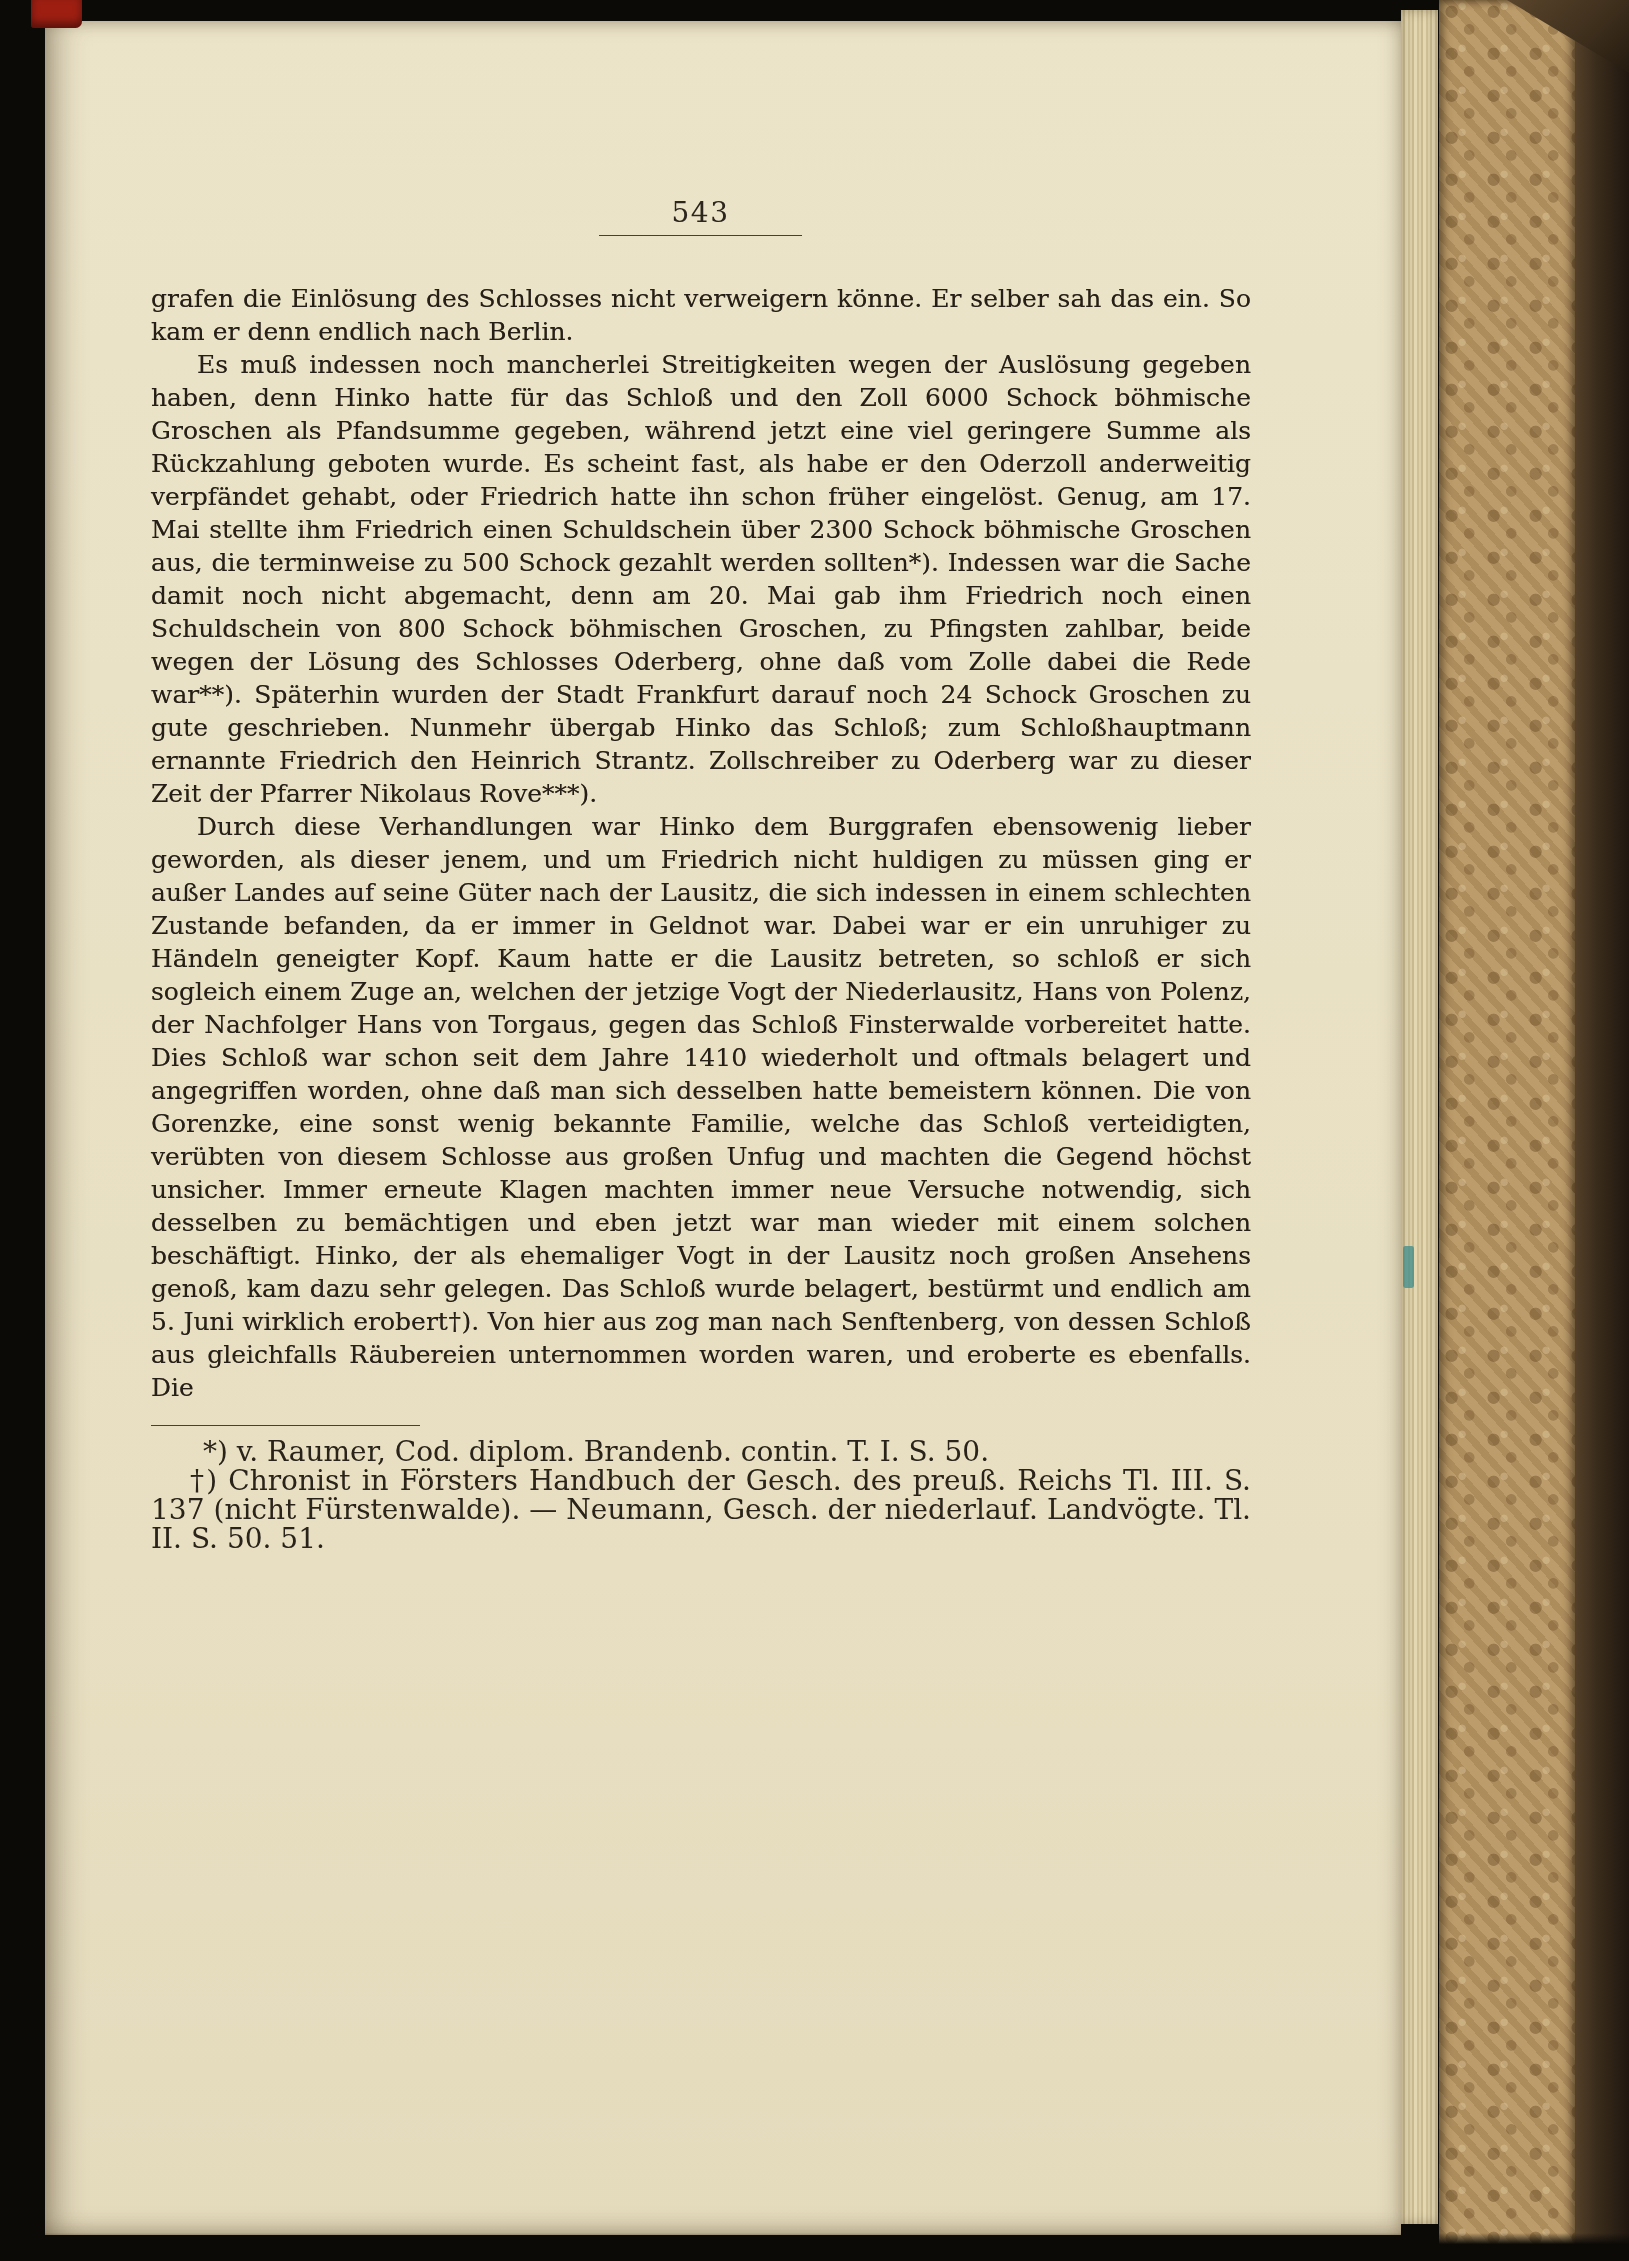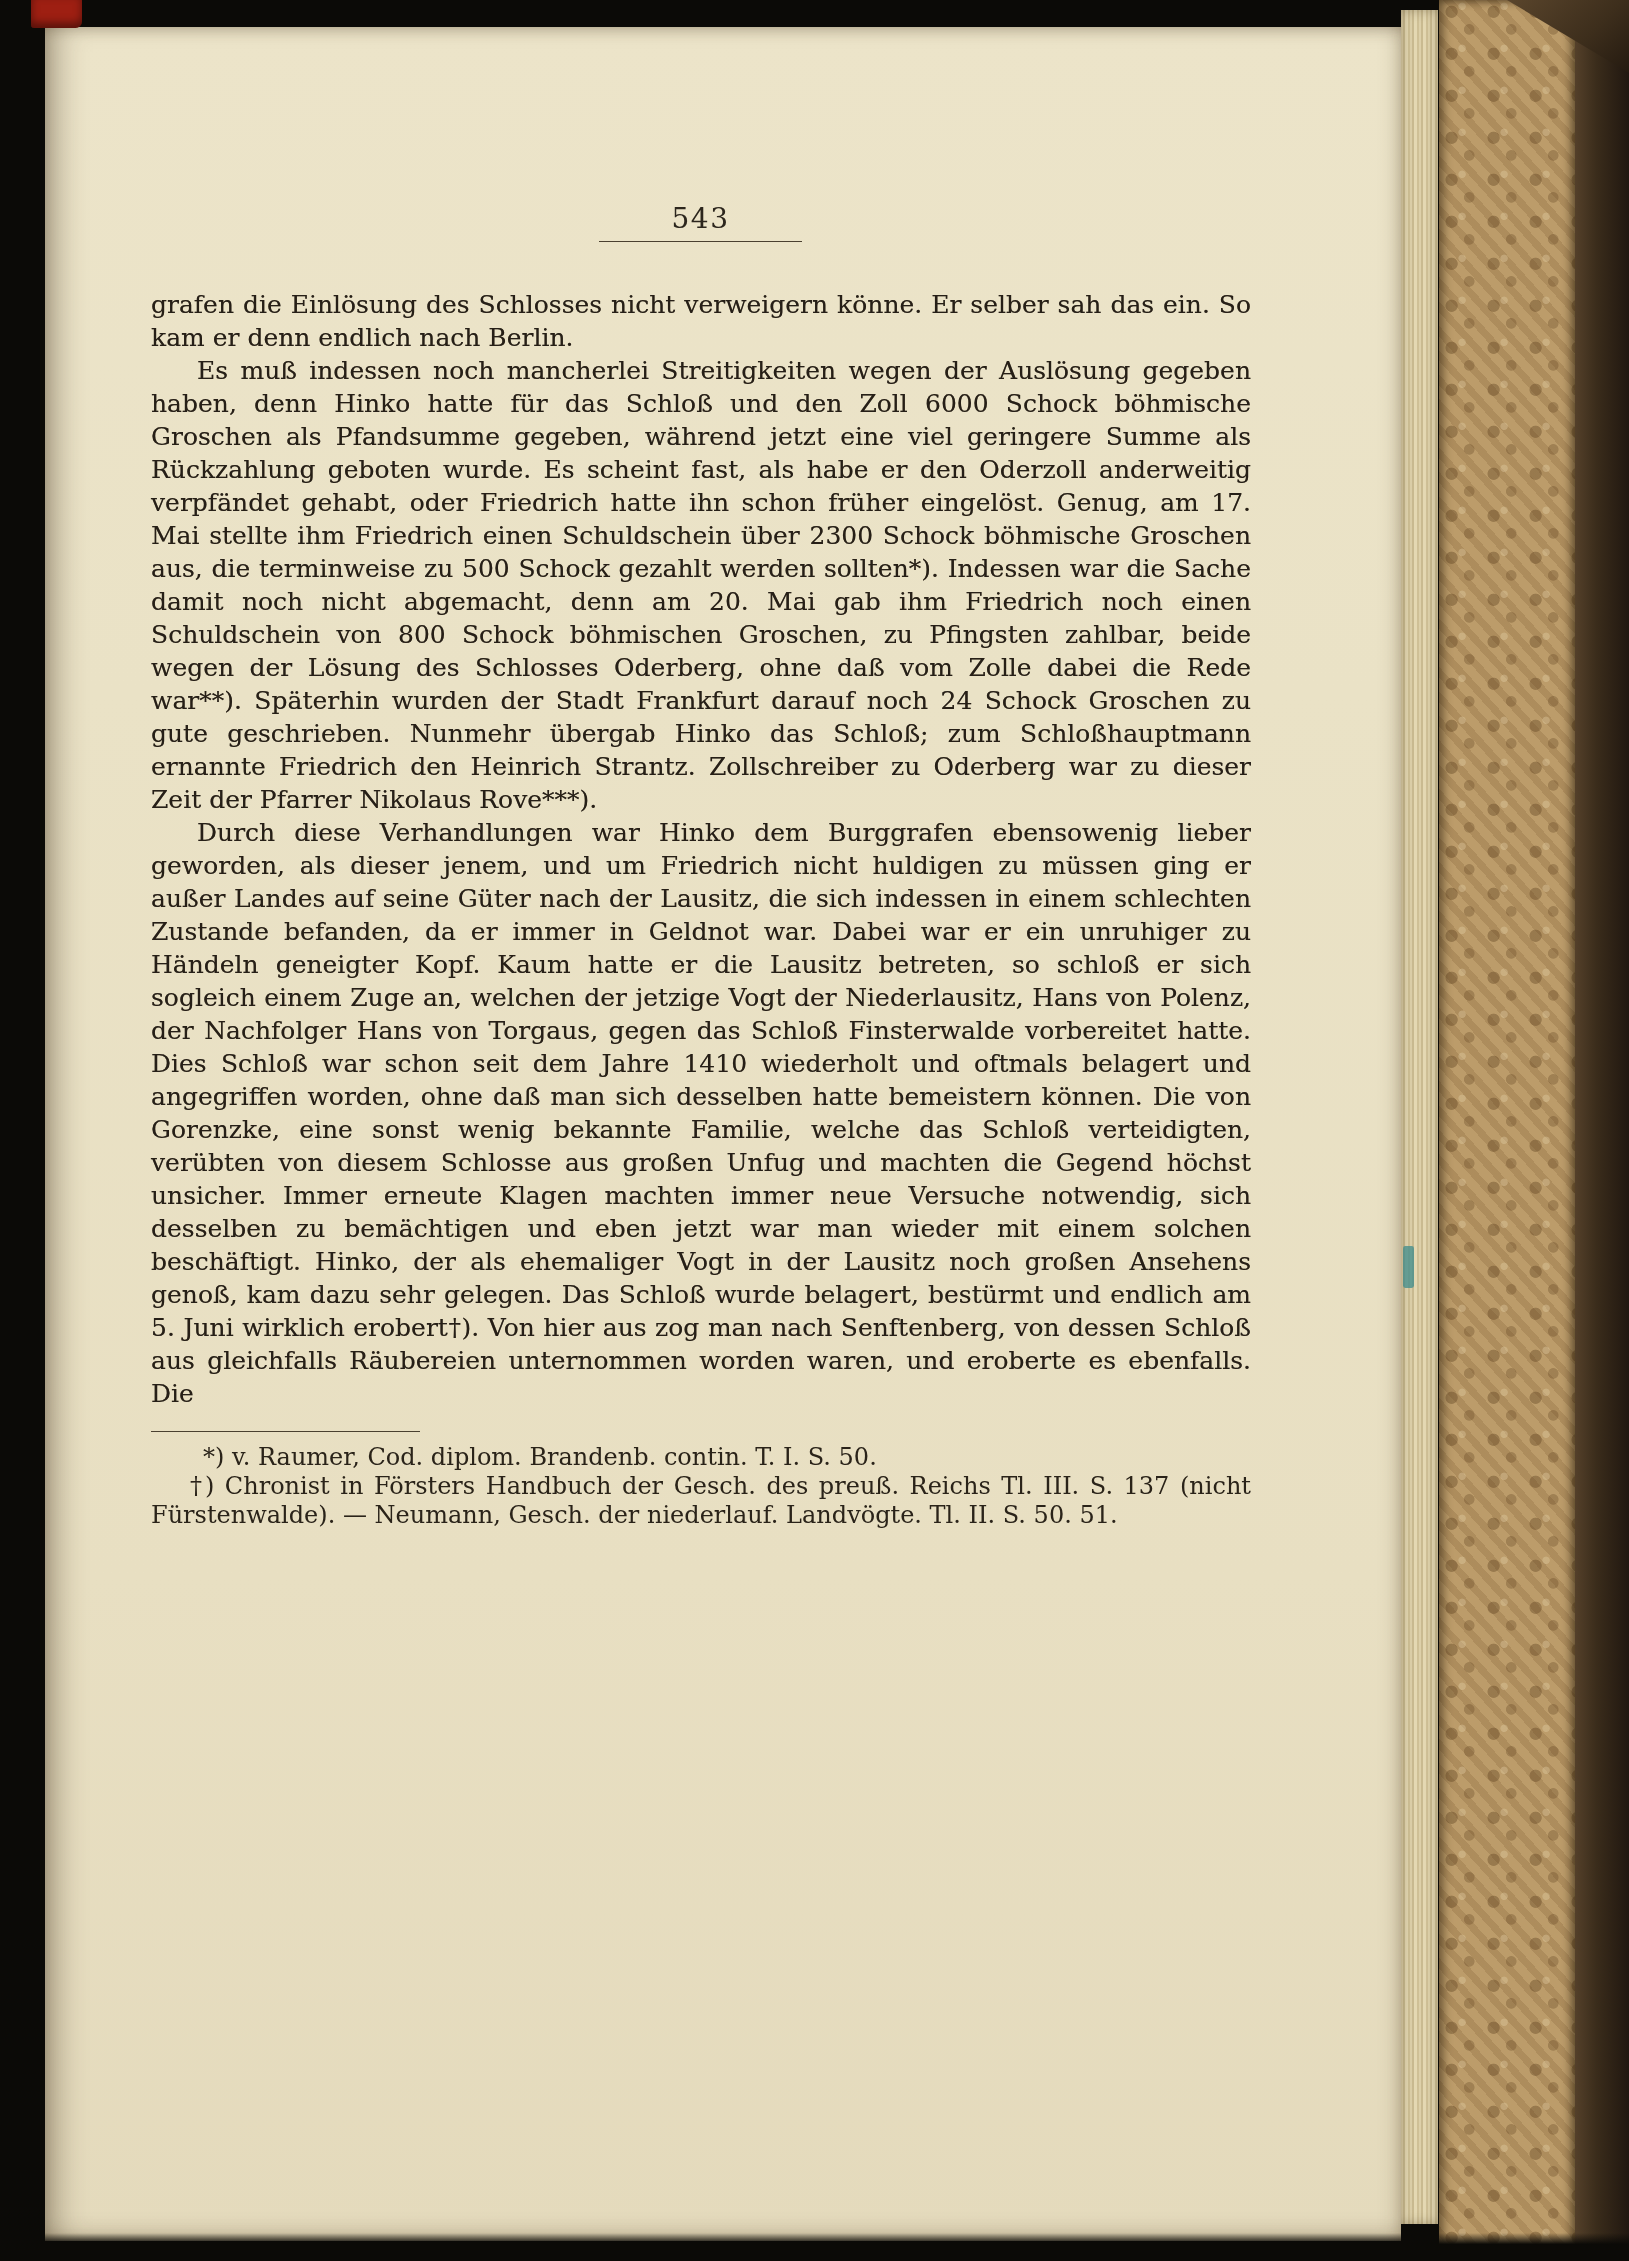--- a/index.html
+++ b/index.html
@@ -12,21 +12,21 @@
   }
   
   .red-mark{
     position:absolute;left:31px;top:0;width:51px;height:28px;
     background:#9e1f12;
     border-radius:0 0 6.5px 3.3px;
     box-shadow:inset 0 -4.9px 8.1px rgba(0,0,0,.45);
   }
   
   .page{
-    position:absolute;left:45px;top:27px;
+    position:absolute;left:45px;top:21px;
     width:1356px;height:2214px;
     background:linear-gradient(180deg,#ece4c9 0%,#eae2c6 30%,#e8dfc2 70%,#e4dabc 100%);
     box-shadow:inset 23px 0 33px -14.7px rgba(60,45,25,.45),
                inset -11.4px 0 21px -11.4px rgba(90,70,40,.35),
                inset 0 -14.7px 24.4px -13px rgba(80,60,35,.35),
                inset 0 8.1px 14.7px -8.1px rgba(80,60,35,.30);
     box-sizing:border-box;
     padding:178px 151px 0 106px;
     color:#241e16;
   }
@@ -50,21 +50,21 @@
   }
   .para{margin:0;text-indent:46px;}
   .para.no-indent{text-indent:0;}
   .footnote-sep{
     width:269px;height:0;
     border-top:1.6px solid #4a4030;
     margin:21px 0 11.4px 0;
   }
   .footnotes{
     width:1100px;
-    font-size:24px;
+    font-size:28px;
     line-height:29px;
     text-align:justify;
     text-align-last:left;
     color:#2a2319;
   }
   .footnotes p{margin:0;text-indent:52px;}
   .footnotes p.hanging{text-indent:39px;}
   
   .page-edges{
     position:absolute;left:1401px;top:9.8px;width:37px;height:2214px;

